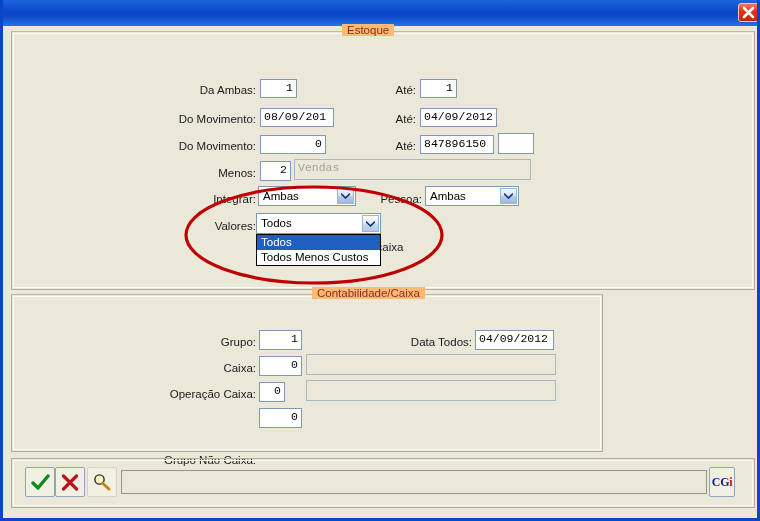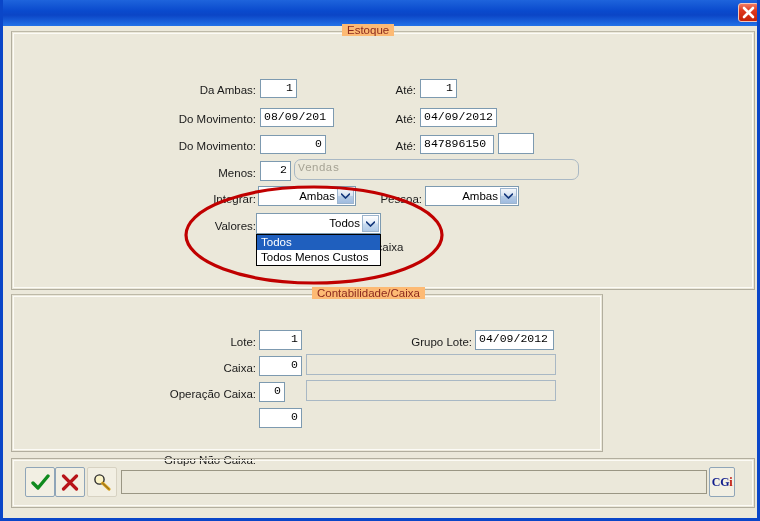--- a/index.html
+++ b/index.html
@@ -113,21 +113,20 @@
     box-sizing: border-box;
     background: #FFFFFF;
     border: 1px solid #7D9AB0;
     font-size: 11.5px;
     color: #000000;
     line-height: 18px;
     padding: 0 20px 0 4px;
     white-space: nowrap;
     overflow: hidden;
     cursor: pointer;
-    text-align: right;
   }
   .combo .arrowbox {
     position: absolute;
     right: 1px; top: 1px; bottom: 1px;
     width: 17px;
     background: linear-gradient(to bottom, #F4F7FB 0%, #D6E2F0 48%, #B7CCE5 52%, #9FBBDF 100%);
     border: 1px solid #9DB5CE;
     box-sizing: border-box;
     display: flex;
     align-items: center;
@@ -266,21 +265,21 @@
   <div class="fld" style="left:417px; top:108px; width:77px; height:19px;">04/09/2012</div>
 
   <div class="lbl" style="left:140px; top:139px; width:113px;">Do Movimento:</div>
   <div class="fld num" style="left:257px; top:135px; width:66px; height:19px;">0</div>
   <div class="lbl" style="left:365px; top:139px; width:48px;">Até:</div>
   <div class="fld" style="left:417px; top:135px; width:74px; height:19px;">847896150</div>
   <div class="fld" style="left:495px; top:133px; width:36px; height:21px;"></div>
 
   <div class="lbl" style="left:180px; top:166px; width:73px;">Menos:</div>
   <div class="fld num" style="left:257px; top:161px; width:31px; height:20px;">2</div>
-  <div class="fld ro" style="left:291px; top:159px; width:285px; height:21px;border-radius:7px;">Vendas</div>
+  <div class="fld ro" style="left:291px; top:159px; width:237px; height:21px;">Vendas</div>
 
   <div class="lbl" style="left:180px; top:192px; width:73px;">Integrar:</div>
   <div class="combo" style="left:255px; top:186px; width:98px; height:20px;">
     <span>Ambas</span>
     <span class="arrowbox">
       <svg class="caret" width="9" height="6" viewBox="0 0 9 6">
           <path d="M0.5 1 L4.5 5 L8.5 1" stroke="#12357A" stroke-width="1.6" fill="none" stroke-linecap="round"></path>
         </svg>
     </span>
   </div>
@@ -311,23 +310,23 @@
   </div>
 
   <svg class="annot" style="left:178px; top:182px;" width="270" height="108" viewBox="0 0 270 108">
     <ellipse cx="133" cy="53" rx="128" ry="48" fill="none" stroke="#C00000" stroke-width="3.2"></ellipse>
   </svg>
 
   <div class="fieldset" style="left:8px; top:294px; width:592px; height:158px;">
     <div class="legend" style="left:300px;">Contabilidade/Caixa</div>
   </div>
 
-  <div class="lbl" style="left:180px; top:335px; width:73px;">Lote:</div>
+  <div class="lbl" style="left:180px; top:335px; width:73px;">Grupo:</div>
   <div class="fld num" style="left:256px; top:330px; width:43px; height:20px;">1</div>
-  <div class="lbl" style="left:340px; top:335px; width:129px;">Grupo Lote:</div>
+  <div class="lbl" style="left:340px; top:335px; width:129px;">Data Todos:</div>
   <div class="fld" style="left:472px; top:330px; width:79px; height:20px;">04/09/2012</div>
 
   <div class="lbl" style="left:180px; top:361px; width:73px;">Caixa:</div>
   <div class="fld num" style="left:256px; top:356px; width:43px; height:20px;">0</div>
   <div class="fld ro" style="left:303px; top:354px; width:250px; height:21px;"></div>
 
   <div class="lbl" style="left:150px; top:387px; width:103px;">Operação Caixa:</div>
   <div class="fld num" style="left:256px; top:382px; width:26px; height:20px;">0</div>
   <div class="fld ro" style="left:303px; top:380px; width:250px; height:21px;"></div>
 

